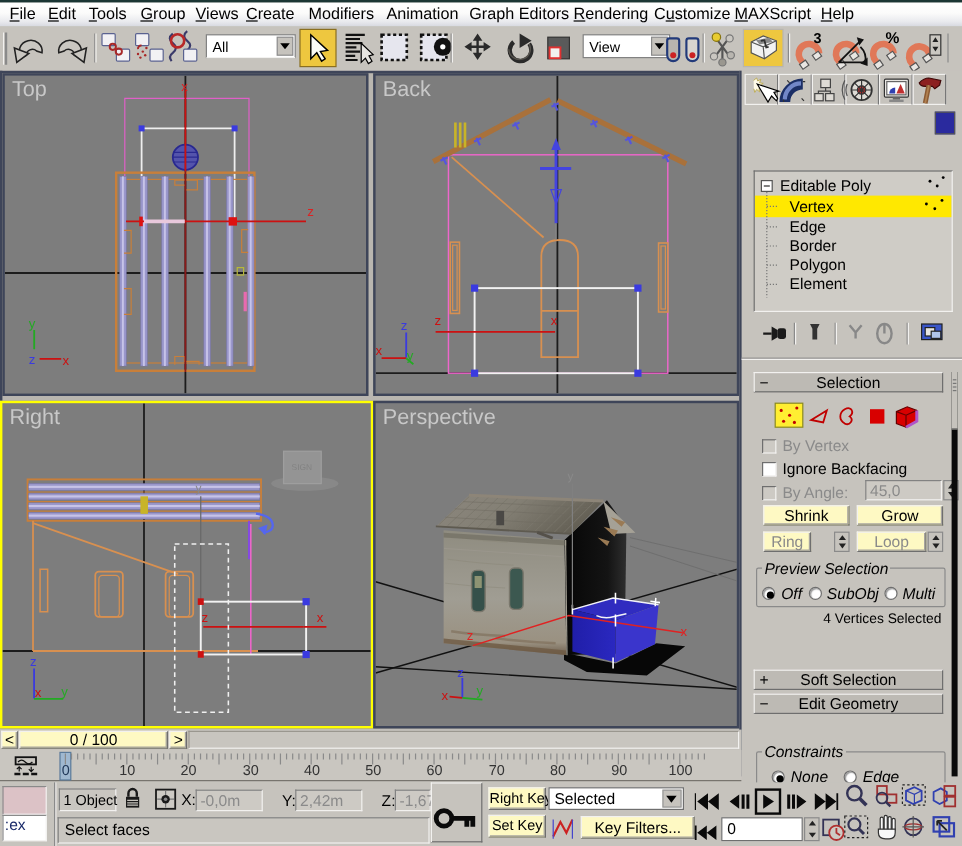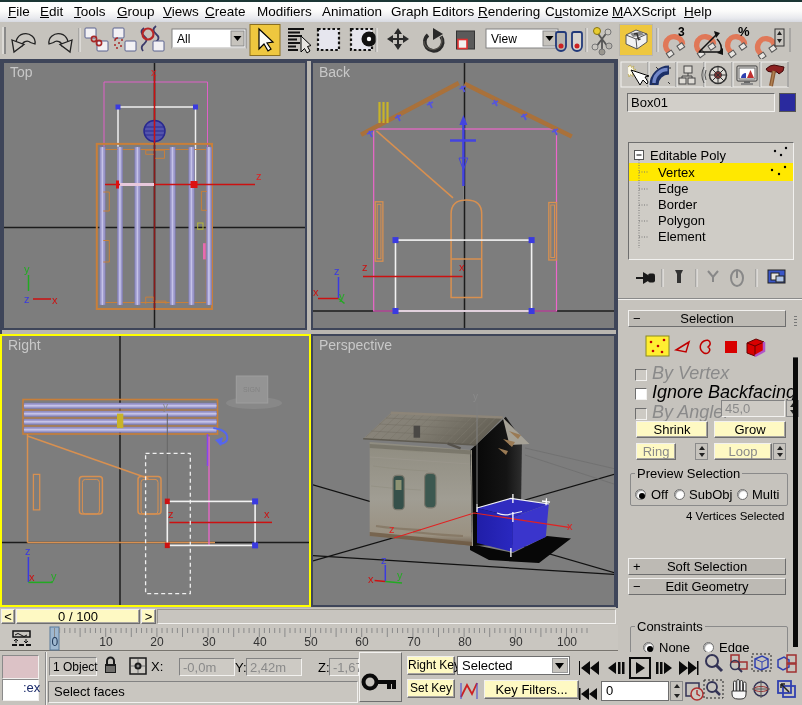--- a/index.html
+++ b/index.html
@@ -14,45 +14,45 @@
 #menubar u { text-decoration:underline; }
 
 #toolbar { position:absolute; left:0; top:22px; width:802px; height:37px; background:#c6c3bd; }
 
 #vparea { position:absolute; left:0; top:59px; width:618px; height:549px; background:#b9b6b0; }
 .vp { position:absolute; background:#7d7d7d; border:2px solid #3e4559; overflow:hidden; }
 #vp-top   { left:2px;  top:2px;  width:305px; height:269px; }
 #vp-back  { left:311px; top:2px; width:305px; height:269px; }
 #vp-right { left:0px;  top:275px; width:311px; height:273px; border:2px solid #ffff00; }
 #vp-persp { left:311px; top:275px; width:305px; height:273px; }
-.vplabel { position:absolute; left:6px; top:1px; color:#c8c8c8; font-size:14px; }
+.vplabel { position:absolute; left:6px; top:1px; color:#c8c8c8; font-size:18px; }
 
 #cmdpanel { position:absolute; left:616px; top:59px; width:186px; height:588px; background:#c6c3bd; border-left:2px solid #3e4559; }
 
 #timeslider { position:absolute; left:0; top:608px; width:618px; height:17px; background:#c6c3bd; }
 #trackbar { position:absolute; left:0; top:625px; width:618px; height:27px; background:#c9c6c0; }
 #statusarea { position:absolute; left:0; top:652px; width:802px; height:53px; background:#c6c3bd; }
 .sunken { border:1px solid; border-color:#828282 #f2f1ef #f2f1ef #828282; background:#cdcac4; }
 .raised { border:1px solid; border-color:#f2f1ef #6e6e6e #6e6e6e #f2f1ef; background:#c6c3bd; }
 .rollhead { position:absolute; left:10px; width:158px; height:17px; background:#bdbab4;
   border:1px solid; border-color:#f2f1ef #6e6e6e #6e6e6e #f2f1ef; text-align:center;
   font-size:13px; color:#000; line-height:16px; }
 .rollhead .pm { position:absolute; left:4px; top:0; font-size:13px; }
 .cbrow { position:absolute; left:17px; height:16px; }
 .cb { display:inline-block; width:12px; height:12px; background:#fff; border:1px solid;
   border-color:#6e6e6e #f2f1ef #f2f1ef #6e6e6e; vertical-align:-2px; }
-.lbl { font-size:18px; margin-left:5px;font-style:italic; }
+.lbl { font-size:13px; margin-left:5px; }
 .gray { color:#8a8a8a; }
 .pbtn { position:absolute; height:17px; background:#fef9c3; border:1px solid;
   border-color:#f2f1ef #6e6e6e #6e6e6e #f2f1ef; box-shadow:inset -1px -1px 0 #a8a5a0;
   text-align:center; font-size:13px; line-height:15px; }
 .spinner { position:absolute; width:13px; height:17px; background:#c6c3bd; border:1px solid #8a8a8a; }
 .spinner:before { content:""; position:absolute; left:2.5px; top:2px; width:0; height:0; border-left:3.5px solid transparent; border-right:3.5px solid transparent; border-bottom:4.5px solid #222; }
 .spinner:after { content:""; position:absolute; left:2.5px; bottom:2px; width:0; height:0; border-left:3.5px solid transparent; border-right:3.5px solid transparent; border-top:4.5px solid #222; }
-.grp { position:absolute; border:1px solid #8a8a8a; border-radius:2px; }
+.grp { position:absolute; border:1px solid #8a8a8a; border-radius:2px;font-style:italic; }
 .grp legend { font-size:13px; margin-left:4px; padding:0 2px; }
 .radio { position:absolute; width:11px; height:11px; border-radius:50%; background:#fff;
   border:1px solid #6e6e6e; box-shadow:inset 1px 1px 1px #999; }
 .radio.on:before { content:""; position:absolute; left:2.5px; top:2.5px; width:6px; height:6px; border-radius:50%; background:#000; }
 .rlbl { position:absolute; font-size:13px; }
 </style>
 </head>
 <body>
 <div id="root">
   <div id="menubar">
@@ -506,23 +506,20 @@
       <rect x="121" y="7" width="16" height="11" fill="#fff" stroke="#666"></rect>
       <path d="M 123 17 a 5 5 0 0 1 5 -5 l 0 5 Z" fill="#3040b0"></path>
       <path d="M 129 17 l 3.5 -8 l 3.5 8 Z" fill="#c03030"></path>
       <rect x="126" y="20" width="6" height="2" fill="#666"></rect>
         <rect x="123" y="22" width="12" height="2" fill="#888"></rect>
 
       <path d="M 148 8 q 4 -4 8 -4 l 10 2 l -1 4 l -4 3 l -2 -2 l -6 0 q -4 0 -5 -3 Z" fill="#8c2020" stroke="#400808"></path>
       <path d="M 156 10 L 153 25" stroke="#8a5a34" stroke-width="4"></path>
       <path d="M 156 10 L 153 25" stroke="#b08050" stroke-width="1.5"></path>
     </svg>
-    <div class="sunken" style="position:absolute;left:9px;top:34px;width:148px;height:19px;background:#d2cfc9;border-color:#6e6e6e #f2f1ef #f2f1ef #6e6e6e">
-        <span style="position:absolute;left:3px;top:1px;font-size:13px">Box01</span>
-      </div>
     <div style="position:absolute;left:161px;top:34px;width:17px;height:19px;background:#2a2a9e;border:1px solid #555"></div>
 
 
     <div class="sunken" style="position:absolute;left:10px;top:83px;width:166px;height:118px;background:#cfccc6;border-color:#6e6e6e #f2f1ef #f2f1ef #6e6e6e">
       <svg width="164" height="116" style="position:absolute;left:0;top:0">
         <rect x="0" y="20" width="164" height="18" fill="#ffe800"></rect>
 
         <rect x="5.5" y="7.5" width="9" height="9" fill="#fff" stroke="#555"></rect>
         <line x1="7.5" y1="12" x2="12.5" y2="12" stroke="#000"></line>
 
@@ -754,37 +751,37 @@
           <line x1="571.6" y1="3" x2="571.6" y2="8"></line>
           <line x1="576.7" y1="3" x2="576.7" y2="8"></line>
           <line x1="581.9" y1="3" x2="581.9" y2="8"></line>
           <line x1="587.0" y1="3" x2="587.0" y2="8"></line>
         </g>
     </svg>
   </div>
   <div id="statusarea">
 
     <div style="position:absolute;left:2px;top:3px;width:37px;height:24px;background:#dcc2c6;border:1px solid;border-color:#8a8a8a #f2f1ef #f2f1ef #8a8a8a"></div>
-    <div style="position:absolute;left:2px;top:27px;width:37px;height:22px;background:#ffffff;border:1px solid;border-color:#8a8a8a #f2f1ef #f2f1ef #8a8a8a;font-size:13px;color:#1a2a6a;padding-left:20px">:ex</div>
+    <div style="position:absolute;left:2px;top:27px;width:37px;height:22px;background:#ffffff;border:1px solid;border-color:#8a8a8a #f2f1ef #f2f1ef #8a8a8a;font-size:13px;color:#1a2a6a;padding-left:1px">:ex</div>
     <div style="position:absolute;left:45px;top:0;width:2px;height:53px;border-left:1px solid #8a8a8a;border-right:1px solid #f2f1ef"></div>
     <div class="sunken" style="position:absolute;left:49px;top:5px;width:48px;height:19px;font-size:12px;white-space:nowrap;padding:2px 0 0 3px;background:#c9c6c0">1 Object</div>
     <div class="sunken" style="position:absolute;left:48px;top:29px;width:310px;height:22px;font-size:13px;padding:2px 0 0 5px;background:#c9c6c0">Select faces</div>
     <svg width="260" height="30" style="position:absolute;left:100px;top:2px">
 
       <rect x="5" y="10" width="11" height="9" fill="#1a1a1a"></rect>
       <path d="M 7 10 v -3 a 3.5 3.5 0 0 1 7 0 v 3" fill="none" stroke="#1a1a1a" stroke-width="2"></path>
       <path d="M 6 13 h 9 M 6 15 h 9 M 6 17 h 9" stroke="#c6c3bd"></path>
 
       <rect x="30" y="4" width="16" height="16" fill="#cdcac4" stroke="#1a1a1a" stroke-width="1.5"></rect>
       <path d="M 38 5 v 14 M 31 12 h 14" stroke="#777"></path>
       <circle cx="38" cy="12" r="3.5" fill="#1a1a1a"></circle>
         <circle cx="38" cy="12" r="1.5" fill="#888"></circle>
       <text x="51" y="17" font-size="13" fill="#000">X:</text>
     </svg>
-    <div class="sunken" style="position:absolute;left:179px;top:6px;width:56px;height:18px;font-size:13px;color:#8a8a8a;padding:1px 0 0 3px;background:#cdcac4">-0,0m</div>
+    <div class="sunken" style="position:absolute;left:163px;top:6px;width:56px;height:18px;font-size:13px;color:#8a8a8a;padding:1px 0 0 3px;background:#cdcac4">-0,0m</div>
     <span style="position:absolute;left:235px;top:8px;font-size:13px">Y:</span>
     <div class="sunken" style="position:absolute;left:246px;top:6px;width:56px;height:18px;font-size:13px;color:#8a8a8a;padding:1px 0 0 3px;background:#cdcac4">2,42m</div>
     <span style="position:absolute;left:318px;top:8px;font-size:13px">Z:</span>
     <div class="sunken" style="position:absolute;left:329px;top:6px;width:30px;height:18px;font-size:13px;color:#8a8a8a;padding:1px 0 0 3px;background:#cdcac4">-1,673</div>
 
     <div style="position:absolute;left:359px;top:0px;width:43px;height:50px;background:#c6c3bd;border:1px solid;border-color:#f2f1ef #6e6e6e #6e6e6e #f2f1ef"></div>
     <svg width="40" height="28" style="position:absolute;left:361px;top:16px">
       <circle cx="9" cy="14" r="6.5" fill="none" stroke="#0a0a0a" stroke-width="4"></circle>
       <path d="M 15 14 h 20 M 28 14 v 7 m 5 -7 v 7" stroke="#0a0a0a" stroke-width="4"></path>
     </svg>

